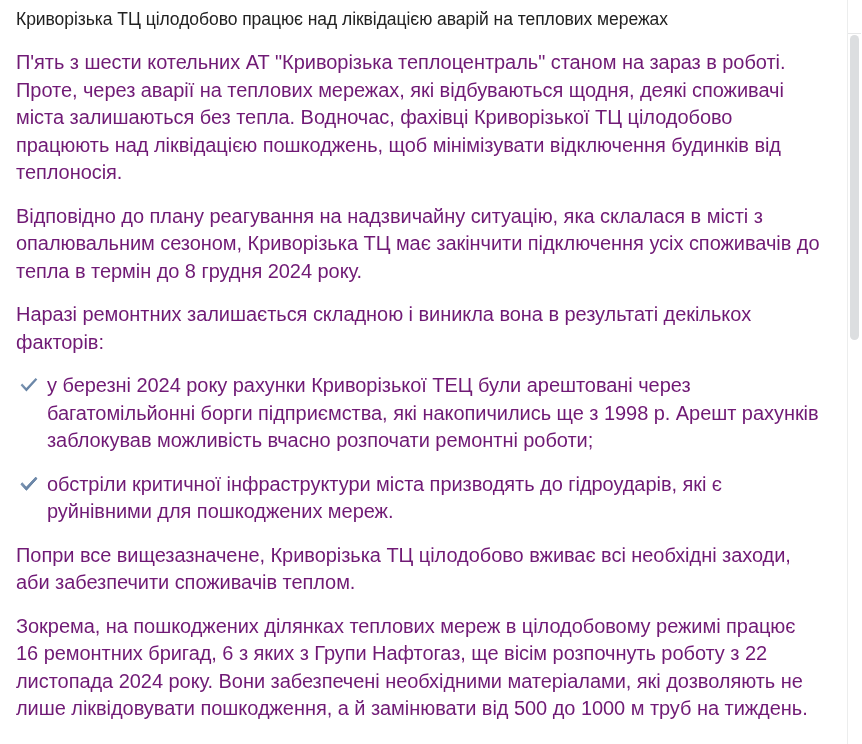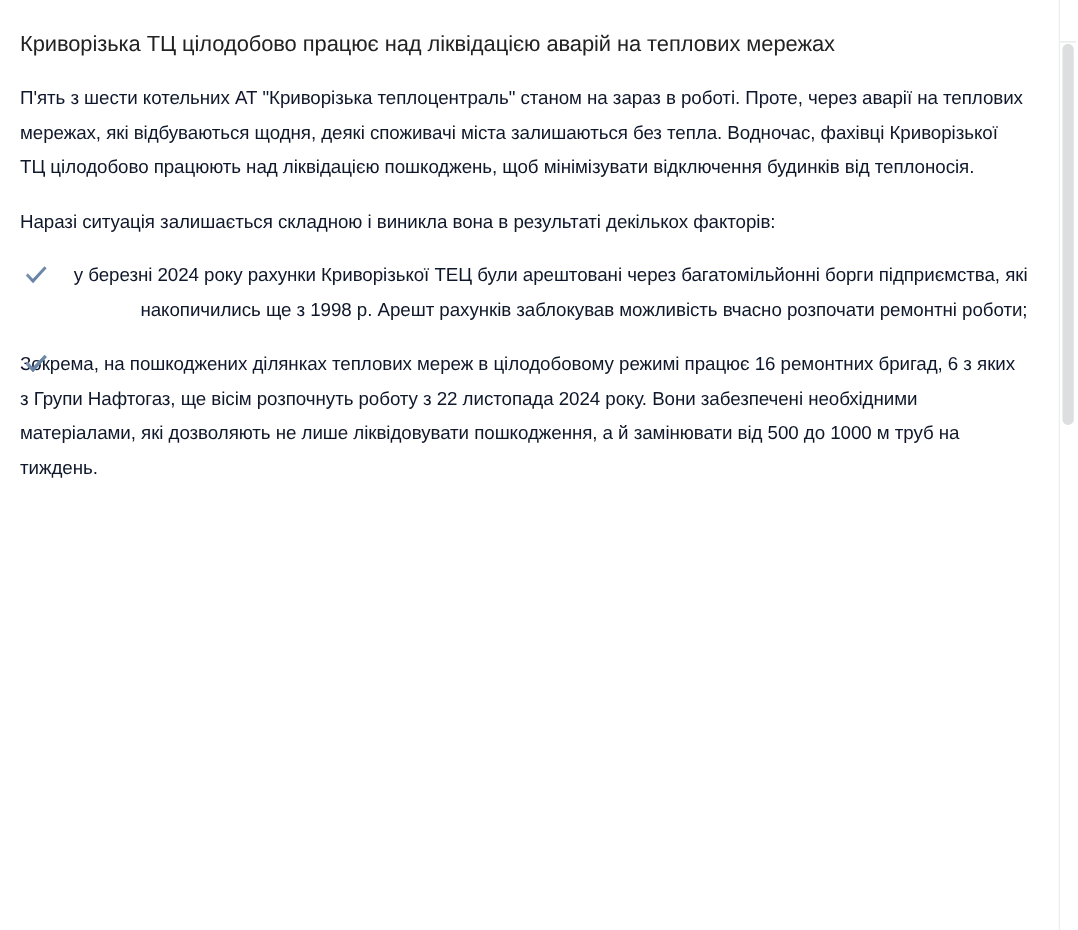--- a/index.html
+++ b/index.html
@@ -26,49 +26,48 @@
     background: #f2f2f3;
   }
 
   .article {
     position: absolute;
     top: 0;
     left: 0;
     width: 848px;
     height: 624px;
     box-sizing: border-box;
-    padding: 22px 26px 0 16px;
+    padding: 6px 26px 0 16px;
     background: #ffffff;
   }
 
   .headline {
     font-size: 17.5px;
     line-height: 27px;
     color: #222222;
     font-weight: 400;
     margin: 0 0 16px 0;
     letter-spacing: -0.05px;
   }
 
   .para {
-    font-size: 15px;
+    font-size: 20px;
     line-height: 27.5px;
-    color: #0f172a;
+    color: #701a75;
     margin: 0 0 16px 0;
     letter-spacing: -0.05px;
   }
 
   .para:last-child {
     margin-bottom: 0;
   }
 
   .bullet {
     position: relative;
     padding-left: 31px;
-    text-align: right;
   }
 
   .bullet .check-icon {
     position: absolute;
     left: 2px;
     top: 3px;
     width: 22px;
     height: 22px;
     display: block;
   }
@@ -112,22 +111,23 @@
 </head>
 <body>
 
 <div class="top-edge"></div>
 
 <article class="article">
   <h1 class="headline">Криворізька ТЦ цілодобово працює над ліквідацією аварій на теплових мережах</h1>
 
   <p class="para">П'ять з шести котельних АТ "Криворізька теплоцентраль" станом на зараз в роботі. Проте, через аварії на теплових мережах, які відбуваються щодня, деякі споживачі міста залишаються без тепла. Водночас, фахівці Криворізької ТЦ цілодобово працюють над ліквідацією пошкоджень, щоб мінімізувати відключення будинків від теплоносія.</p>
 
+  <p class="para">Відповідно до плану реагування на надзвичайну ситуацію, яка склалася в місті з опалювальним сезоном, Криворізька ТЦ має закінчити підключення усіх споживачів до тепла в термін до 8 грудня 2024 року.</p>
 
-  <p class="para">Наразі ситуація залишається складною і виникла вона в результаті декількох факторів:</p>
+  <p class="para">Наразі ремонтних залишається складною і виникла вона в результаті декількох факторів:</p>
 
   <p class="para bullet">
     <span class="check-icon">
       <svg width="22" height="22" viewBox="0 0 22 22" xmlns="http://www.w3.org/2000/svg">
         <defs>
           <linearGradient id="chkg1" x1="0" y1="0" x2="1" y2="1">
             <stop offset="0%" stop-color="#8fa4bd"></stop>
             <stop offset="55%" stop-color="#6b87a8"></stop>
             <stop offset="100%" stop-color="#53708f"></stop>
           </linearGradient>
@@ -174,22 +174,24 @@
         <defs>
           <linearGradient id="chkg4" x1="0" y1="0" x2="1" y2="1">
             <stop offset="0%" stop-color="#8fa4bd"></stop>
             <stop offset="55%" stop-color="#6b87a8"></stop>
             <stop offset="100%" stop-color="#53708f"></stop>
           </linearGradient>
         </defs>
         <path d="M2.6 10.3 L4.2 8.6 L8.3 13.0 L17.6 3.0 L19.3 4.6 L8.4 16.6 Z" fill="url(#chkg4)"></path>
       </svg>
     </span>
+    <span>обстріли критичної інфраструктури міста призводять до гідроударів, які є руйнівними для пошкоджених мереж.</span>
   </p>
 
+  <p class="para">Попри все вищезазначене, Криворізька ТЦ цілодобово вживає всі необхідні заходи, аби забезпечити споживачів теплом.</p>
 
   <p class="para">Зокрема, на пошкоджених ділянках теплових мереж в цілодобовому режимі працює 16 ремонтних бригад, 6 з яких з Групи Нафтогаз, ще вісім розпочнуть роботу з 22 листопада 2024 року. Вони забезпечені необхідними матеріалами, які дозволяють не лише ліквідовувати пошкодження, а й замінювати від 500 до 1000 м труб на тиждень.</p>
 
 </article>
 
 <div class="scrollbar">
   <div class="scrollbar-track"></div>
   <div class="scrollbar-divider"></div>
   <div class="scrollbar-thumb"></div>
 </div>

